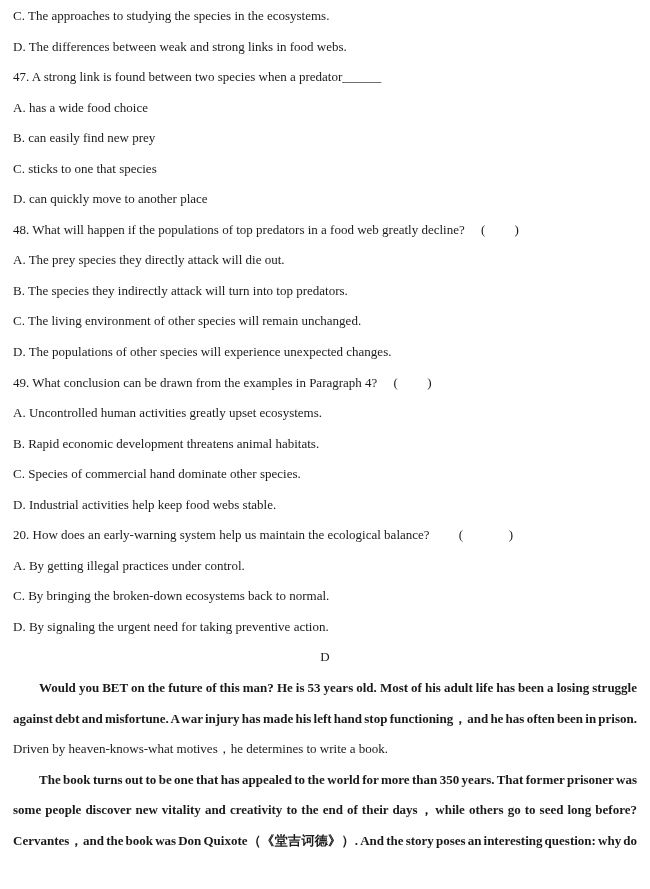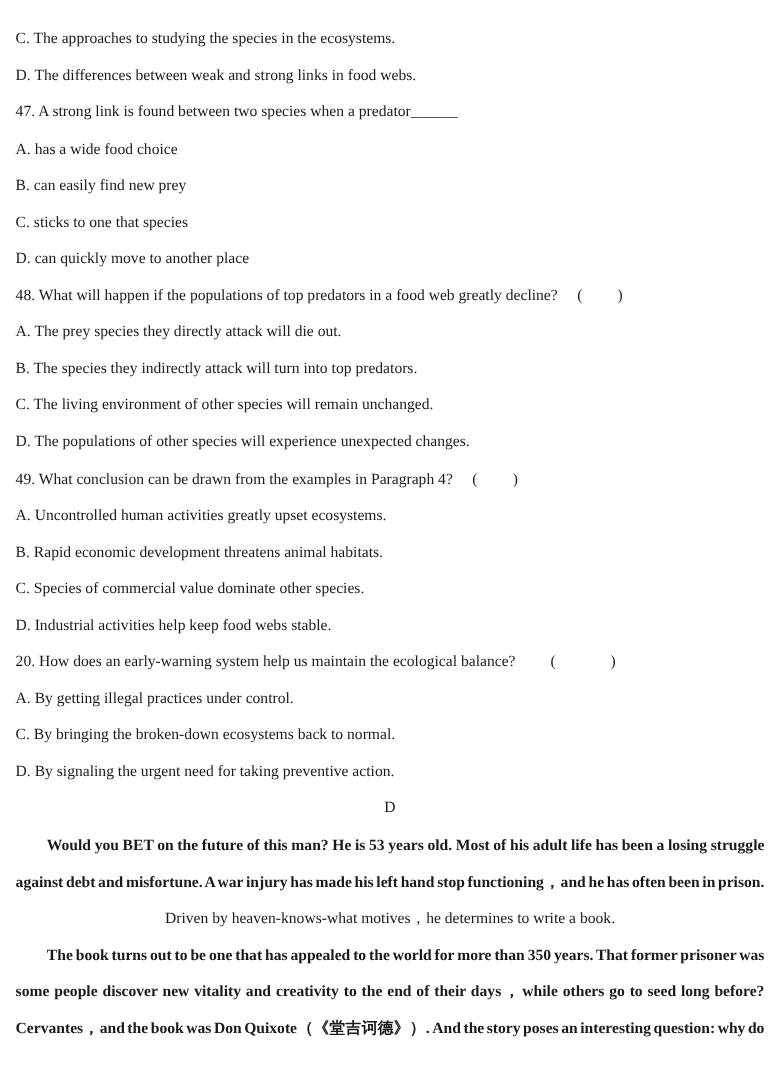--- a/index.html
+++ b/index.html
@@ -10,37 +10,36 @@
     overflow: hidden;
   }
   .page {
     width: 650px;
     height: 692px;
     background: #ffffff;
     padding: 1px 13px 0 13px;
     font-family: "Liberation Serif", "DejaVu Serif", serif;
     font-size: 13px;
     color: #1a1a1a;
-    margin-top: 16px;
   }
   .qline {
     height: 30.55px;
     line-height: 30.55px;
     white-space: pre;
     text-align: left;
   }
   .dhead {
     height: 30.55px;
     line-height: 30.55px;
     text-align: center;
   }
   .pline {
     height: 30.55px;
     line-height: 30.55px;
-    text-align: center;
+    text-align: left;
   }
   .just {
     text-align: justify;
     text-align-last: justify;
     word-spacing: -1.5px;
     font-weight: bold;
   }
   .indent {
     text-indent: 26px;
   }
@@ -57,21 +56,21 @@
   <div class="qline">C. sticks to one that species</div>
   <div class="qline">D. can quickly move to another place</div>
   <div class="qline">48. What will happen if the populations of top predators in a food web greatly decline?     (         )</div>
   <div class="qline">A. The prey species they directly attack will die out.</div>
   <div class="qline">B. The species they indirectly attack will turn into top predators.</div>
   <div class="qline">C. The living environment of other species will remain unchanged.</div>
   <div class="qline">D. The populations of other species will experience unexpected changes.</div>
   <div class="qline">49. What conclusion can be drawn from the examples in Paragraph 4?     (         )</div>
   <div class="qline">A. Uncontrolled human activities greatly upset ecosystems.</div>
   <div class="qline">B. Rapid economic development threatens animal habitats.</div>
-  <div class="qline">C. Species of commercial value dominate other species.</div>
+  <div class="qline">C. Species of commercial hand dominate other species.</div>
   <div class="qline">D. Industrial activities help keep food webs stable.</div>
   <div class="qline">20. How does an early-warning system help us maintain the ecological balance?         (              )</div>
   <div class="qline">A. By getting illegal practices under control.</div>
   <div class="qline">C. By bringing the broken-down ecosystems back to normal.</div>
   <div class="qline">D. By signaling the urgent need for taking preventive action.</div>
 
   <div class="dhead">D</div>
 
   <div class="pline just indent">Would you BET on the future of this man? He is 53 years old. Most of his adult life has been a losing struggle</div>
   <div class="pline just">against debt and misfortune. A war injury has made his left hand stop functioning，and he has often been in prison.</div>

